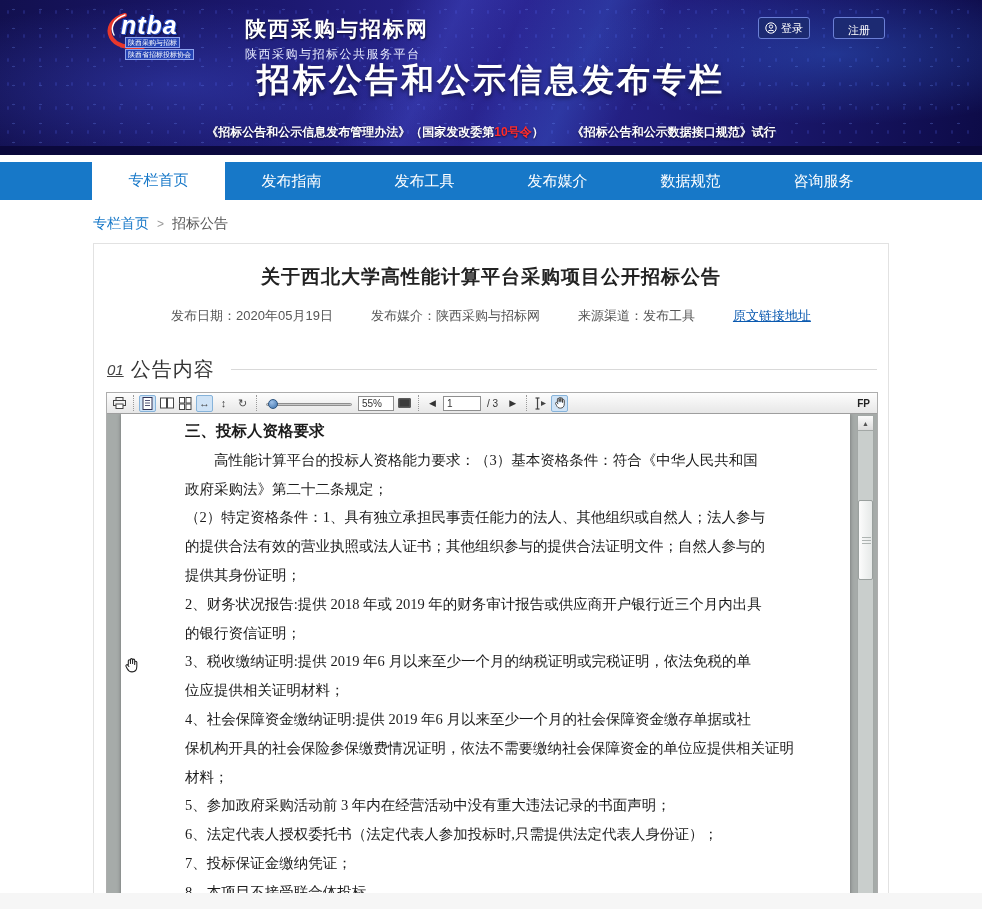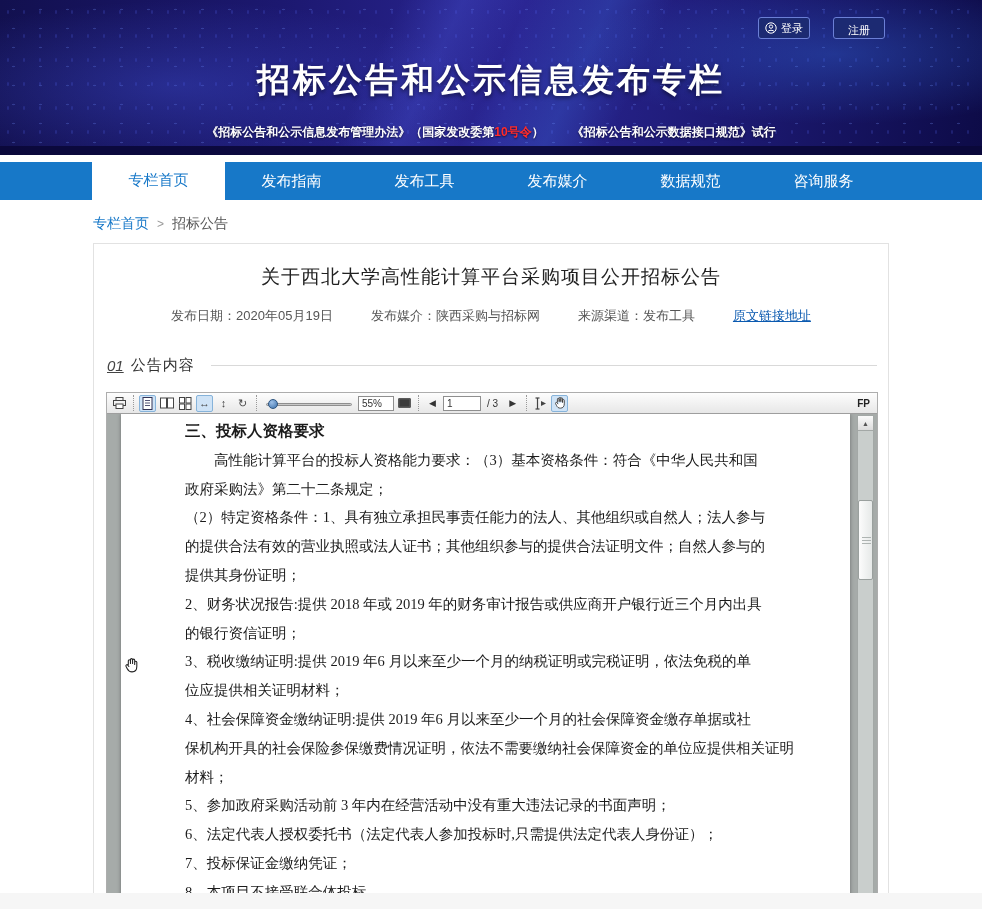--- a/index.html
+++ b/index.html
@@ -52,27 +52,27 @@
 
   
   .breadcrumb { position:absolute; left:93px; top:215px; font-size:14px; color:#666; display:flex; gap:8px; align-items:center; }
   .breadcrumb .bc-link { color:#1778c8; cursor:pointer; }
   .breadcrumb .bc-sep { color:#999; font-size:12px; }
   .breadcrumb .bc-cur { color:#555; }
 
   
   .card { position:absolute; left:93px; top:243px; width:796px; height:651px; background:#fff; border:1px solid #e2e2e2; }
   .article-title { position:absolute; left:0; top:20px; width:100%; text-align:center;
-    font-size:19px; font-weight:normal; color:#222; letter-spacing:1px; }
+    font-size:19px; font-weight:bold; color:#222; letter-spacing:1px; }
   .meta-row { position:absolute; left:0; top:63px; width:100%; display:flex; justify-content:center; gap:38px;
     font-size:13px; color:#555; }
   .meta-row .orig-link { color:#0b5ab0; text-decoration:underline; cursor:pointer; }
   .section-head { position:absolute; left:13px; top:112px; width:770px; display:flex; align-items:center; }
   .section-no { font-style:italic; font-size:15px; color:#444; margin-right:7px;text-decoration:underline; }
-  .section-label { font-size:15px; color:#333; letter-spacing:1px; }
+  .section-label { font-size:20px; color:#333; letter-spacing:1px; }
   .section-line { flex:1; height:1px; background:#d9d9d9; margin-left:16px; }
 
   
   .viewer { position:absolute; left:12px; top:148px; width:772px; height:503px; border:1px solid #adadad; background:#a6aba9; }
   .toolbar { position:absolute; left:0; top:0; width:100%; height:21px;
     background:linear-gradient(#fdfdfd,#e7e7e7); border-bottom:1px solid #9e9e9e;
     display:flex; align-items:center; padding:0 4px; gap:2px; }
   .tb-btn { width:17px; height:17px; display:flex; align-items:center; justify-content:center;
     border:1px solid transparent; border-radius:2px; color:#444; font-size:11px; cursor:pointer; }
   .tb-btn.active { background:#cfe3f6; border-color:#86b3da; }
@@ -114,20 +114,37 @@
 </head>
 <body>
 
 <div id="app">
 
   <div class="banner">
     <div class="dots"></div>
     <div class="streaks"></div>
     <div class="bottom-shade"></div>
 
+    <div class="logo-row">
+      <div class="logo-mark">
+        <svg width="130" height="44" viewBox="0 0 130 44">
+          <path d="M22,2 C8,6 4,16 8,24 C12,32 24,36 40,34" fill="none" stroke="#e8372b" stroke-width="4" stroke-linecap="round"></path>
+          <path d="M22,2 C10,6 7,15 11,22" fill="none" stroke="#ffffff" stroke-width="1.5" stroke-linecap="round"></path>
+        </svg>
+        <div class="logo-acronym">ntba</div>
+        <div class="logo-caption">
+          <div>陕西采购与招标</div>
+          <div>陕西省招标投标协会</div>
+        </div>
+      </div>
+      <div class="site-titles">
+        <div class="site-title">陕西采购与招标网</div>
+        <div class="site-subtitle">陕西采购与招标公共服务平台</div>
+      </div>
+    </div>
 
     <div class="auth-btn" id="login-btn">
       <svg width="12" height="12" viewBox="0 0 12 12">
         <circle cx="6" cy="6" r="5.2" fill="none" stroke="#fff" stroke-width="1"></circle>
         <circle cx="6" cy="4.6" r="1.7" fill="none" stroke="#fff" stroke-width="1"></circle>
         <path d="M2.8,9.6 C3.4,7.8 8.6,7.8 9.2,9.6" fill="none" stroke="#fff" stroke-width="1"></path>
       </svg>
       <span>登录</span>
     </div>
     <div class="auth-btn" id="register-btn">

